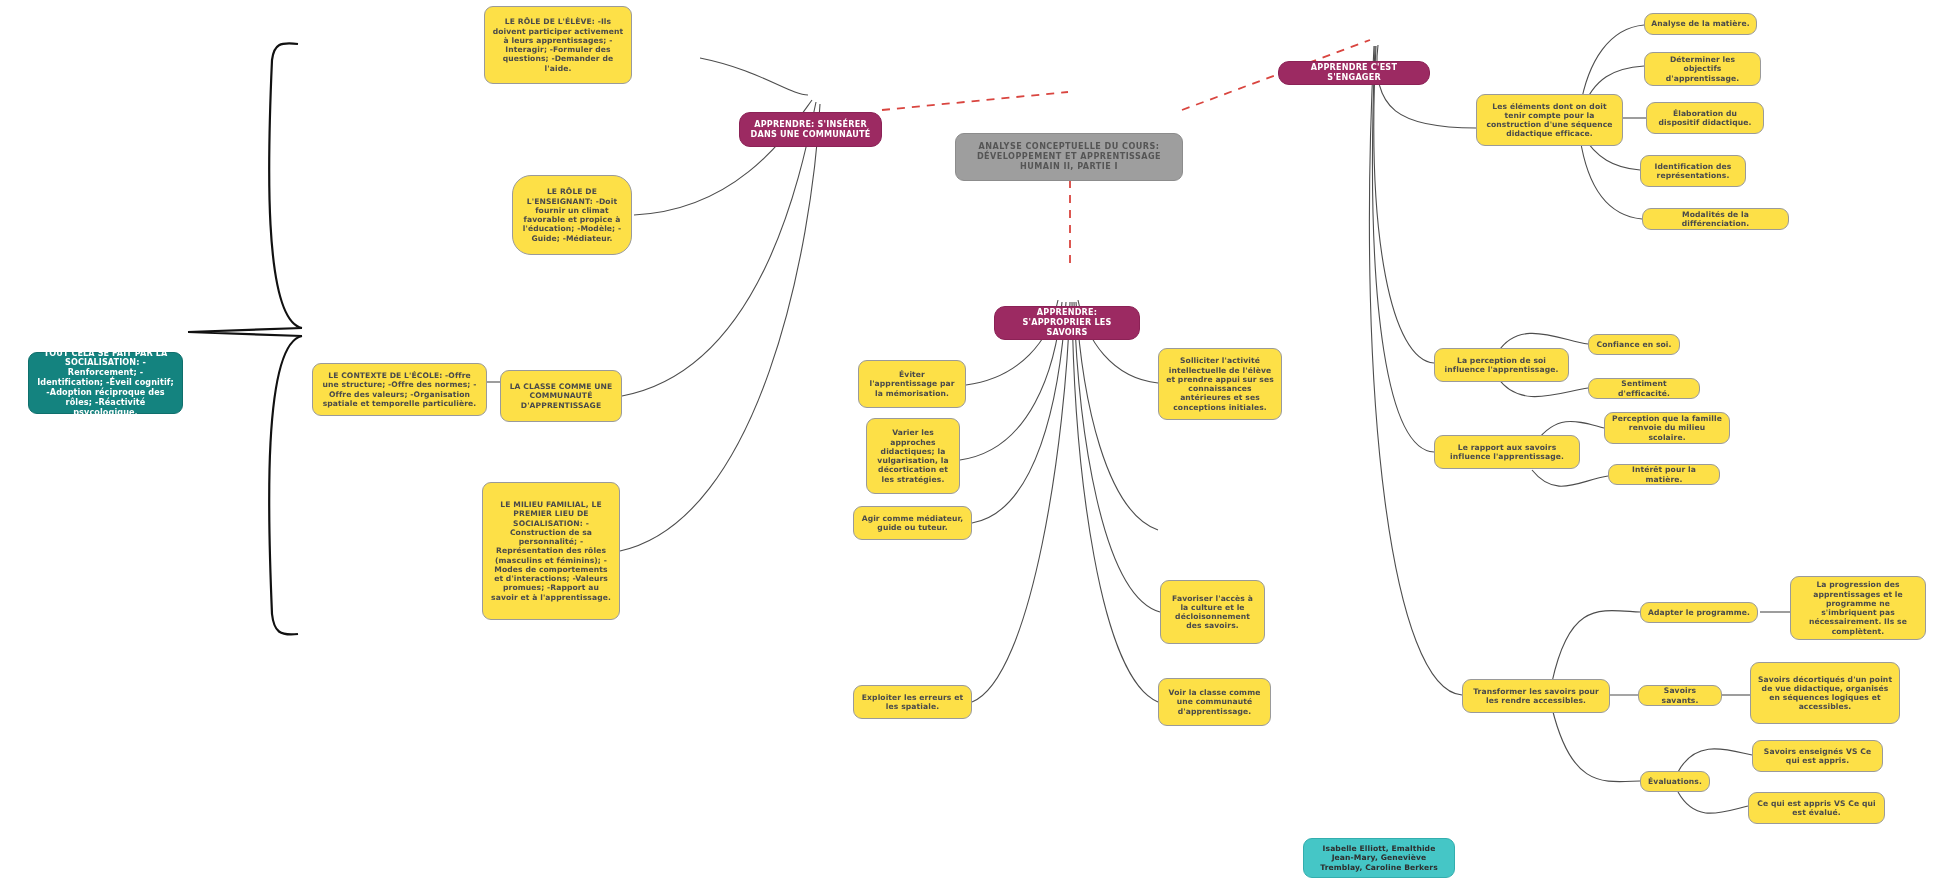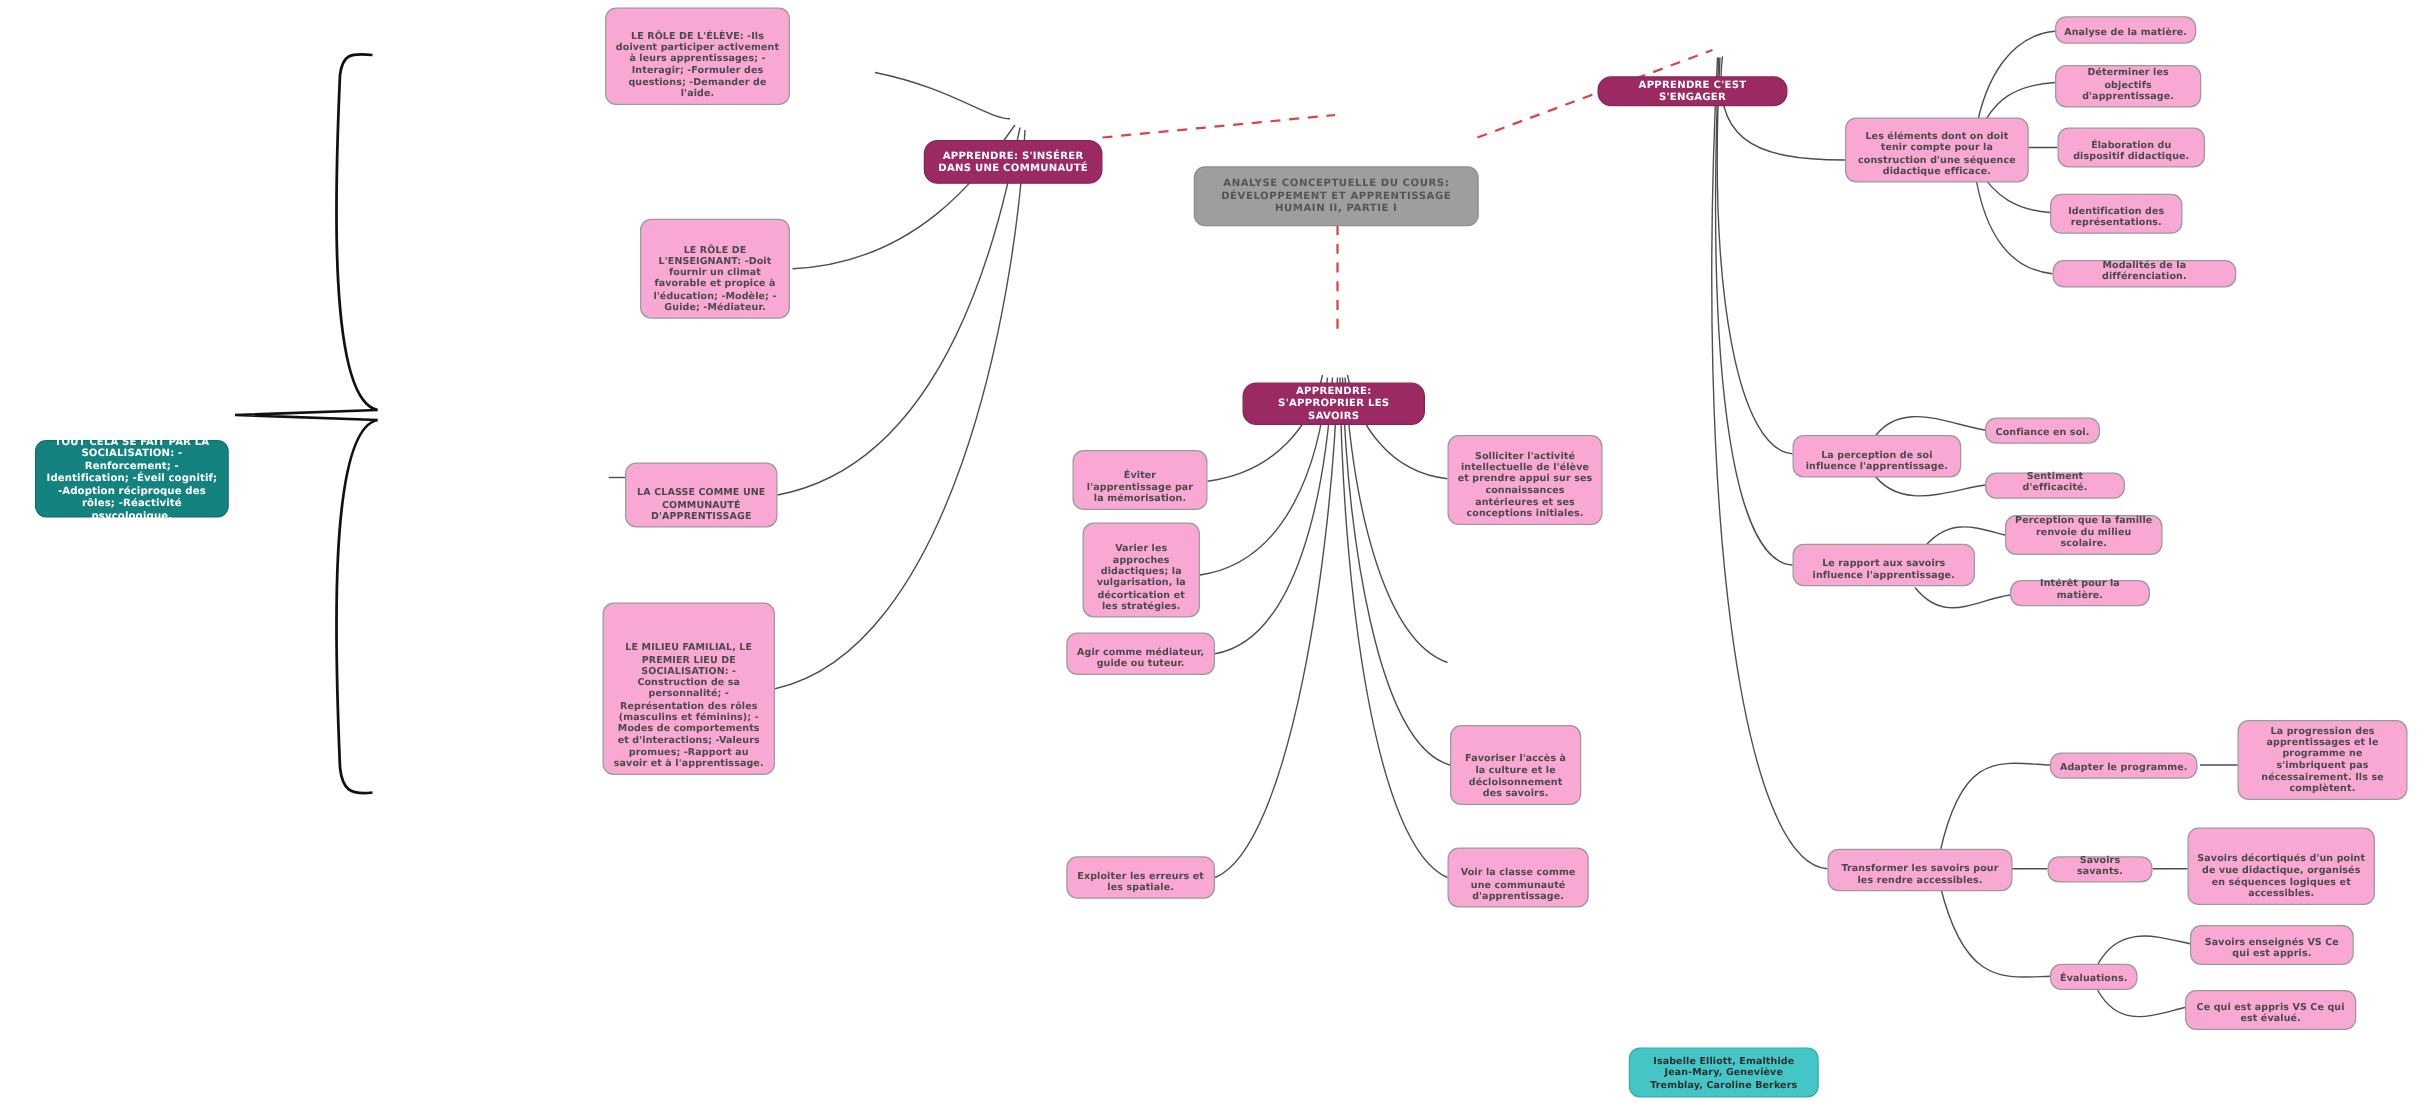--- a/index.html
+++ b/index.html
@@ -43,26 +43,25 @@
     box-sizing: border-box;
     display: flex;
     align-items: center;
     justify-content: center;
     text-align: center;
     border-radius: 9px;
     line-height: 1.22;
     letter-spacing: .1px;
   }
   .node.gray {
-    background: #f9a8d4;
+    background: #fde047;
     border: 1px solid #9a9a9a;
     color: #4a4a4a;
     font-weight: bold;
     padding: 4px 6px;
-    align-items: flex-end;
   }
   .node.center {
     background: #9e9e9e;
     border: 1px solid #8c8c8c;
     color: #555555;
     font-weight: bold;
     padding: 19px 8px;
     letter-spacing: .45px;
   }
   .node.purple {
@@ -155,32 +154,35 @@
   </div>
 
   <div class="node purple fs8" style="left:739px; top:72px; width:143px; height:35px;">
     <span>APPRENDRE: S'INSÉRER DANS UNE COMMUNAUTÉ</span>
   </div>
 
   <div class="node gray fs75" style="left:484px; top:6px; width:148px; height:78px;">
     <span>LE RÔLE DE L'ÉLÈVE: -Ils doivent participer activement à leurs apprentissages; -Interagir; -Formuler des questions; -Demander de l'aide.</span>
   </div>
 
-  <div class="node gray fs75" style="left:512px; top:175px; width:120px; height:80px;">
+  <div class="node gray fs75" style="left:512px; top:175px; width:120px; height:80px;border-radius:19px;">
     <span>LE RÔLE DE L'ENSEIGNANT: -Doit fournir un climat favorable et propice à l'éducation; -Modèle; -Guide; -Médiateur.</span>
   </div>
 
   <div class="node gray fs75" style="left:500px; top:370px; width:122px; height:52px;">
     <span>LA CLASSE COMME UNE COMMUNAUTÉ D'APPRENTISSAGE</span>
   </div>
 
   <div class="node gray fs75" style="left:482px; top:482px; width:138px; height:138px;">
     <span>LE MILIEU FAMILIAL, LE PREMIER LIEU DE SOCIALISATION: -Construction de sa personnalité; -Représentation des rôles (masculins et féminins); -Modes de comportements et d'interactions; -Valeurs promues; -Rapport au savoir et à l'apprentissage.</span>
   </div>
 
+  <div class="node gray fs75" style="left:312px; top:363px; width:175px; height:53px;">
+    <span>LE CONTEXTE DE L'ÉCOLE:  -Offre une structure;  -Offre des normes; -Offre des valeurs; -Organisation spatiale et temporelle particulière.</span>
+  </div>
 
   <div class="node teal fs8" style="left:28px; top:312px; width:155px; height:62px;">
     <span>TOUT CELA SE FAIT PAR LA SOCIALISATION: -Renforcement; -Identification; -Éveil cognitif; -Adoption réciproque des rôles; -Réactivité psycologique.</span>
   </div>
 
   <div class="node purple fs8" style="left:994px; top:266px; width:146px; height:34px;">
     <span>APPRENDRE: S'APPROPRIER LES SAVOIRS</span>
   </div>
 
   <div class="node gray fs75" style="left:858px; top:360px; width:108px; height:48px;">

